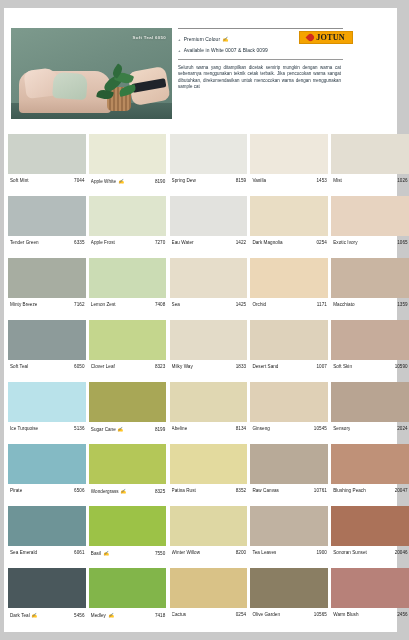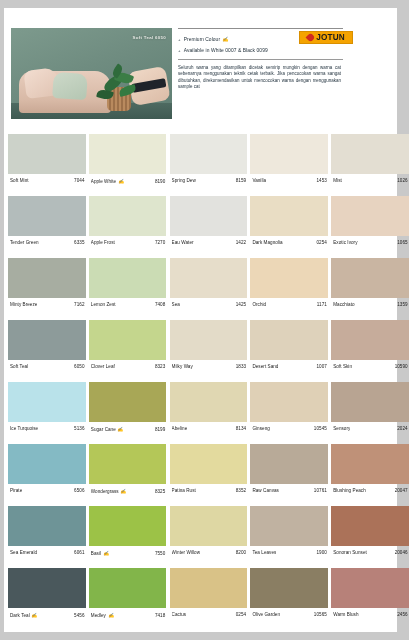--- a/index.html
+++ b/index.html
@@ -188,21 +188,21 @@
     border-radius: 50% 50% 50% 0;
     transform: rotate(45deg);
     margin-right: 2px;
     flex: 0 0 auto;
   }
   .logo-text {
     color: #1b1b1b;
     font-weight: bold;
     font-size: 8.2px;
     letter-spacing: 0.2px;
-    font-family: Liberation Sans, sans-serif;
+    font-family: Liberation Serif, serif;
   }
   
   .grid {
     position: absolute;
     left: 4px;
     top: 126px;
     width: 401px;
   }
   .grid-row {
     display: flex;

